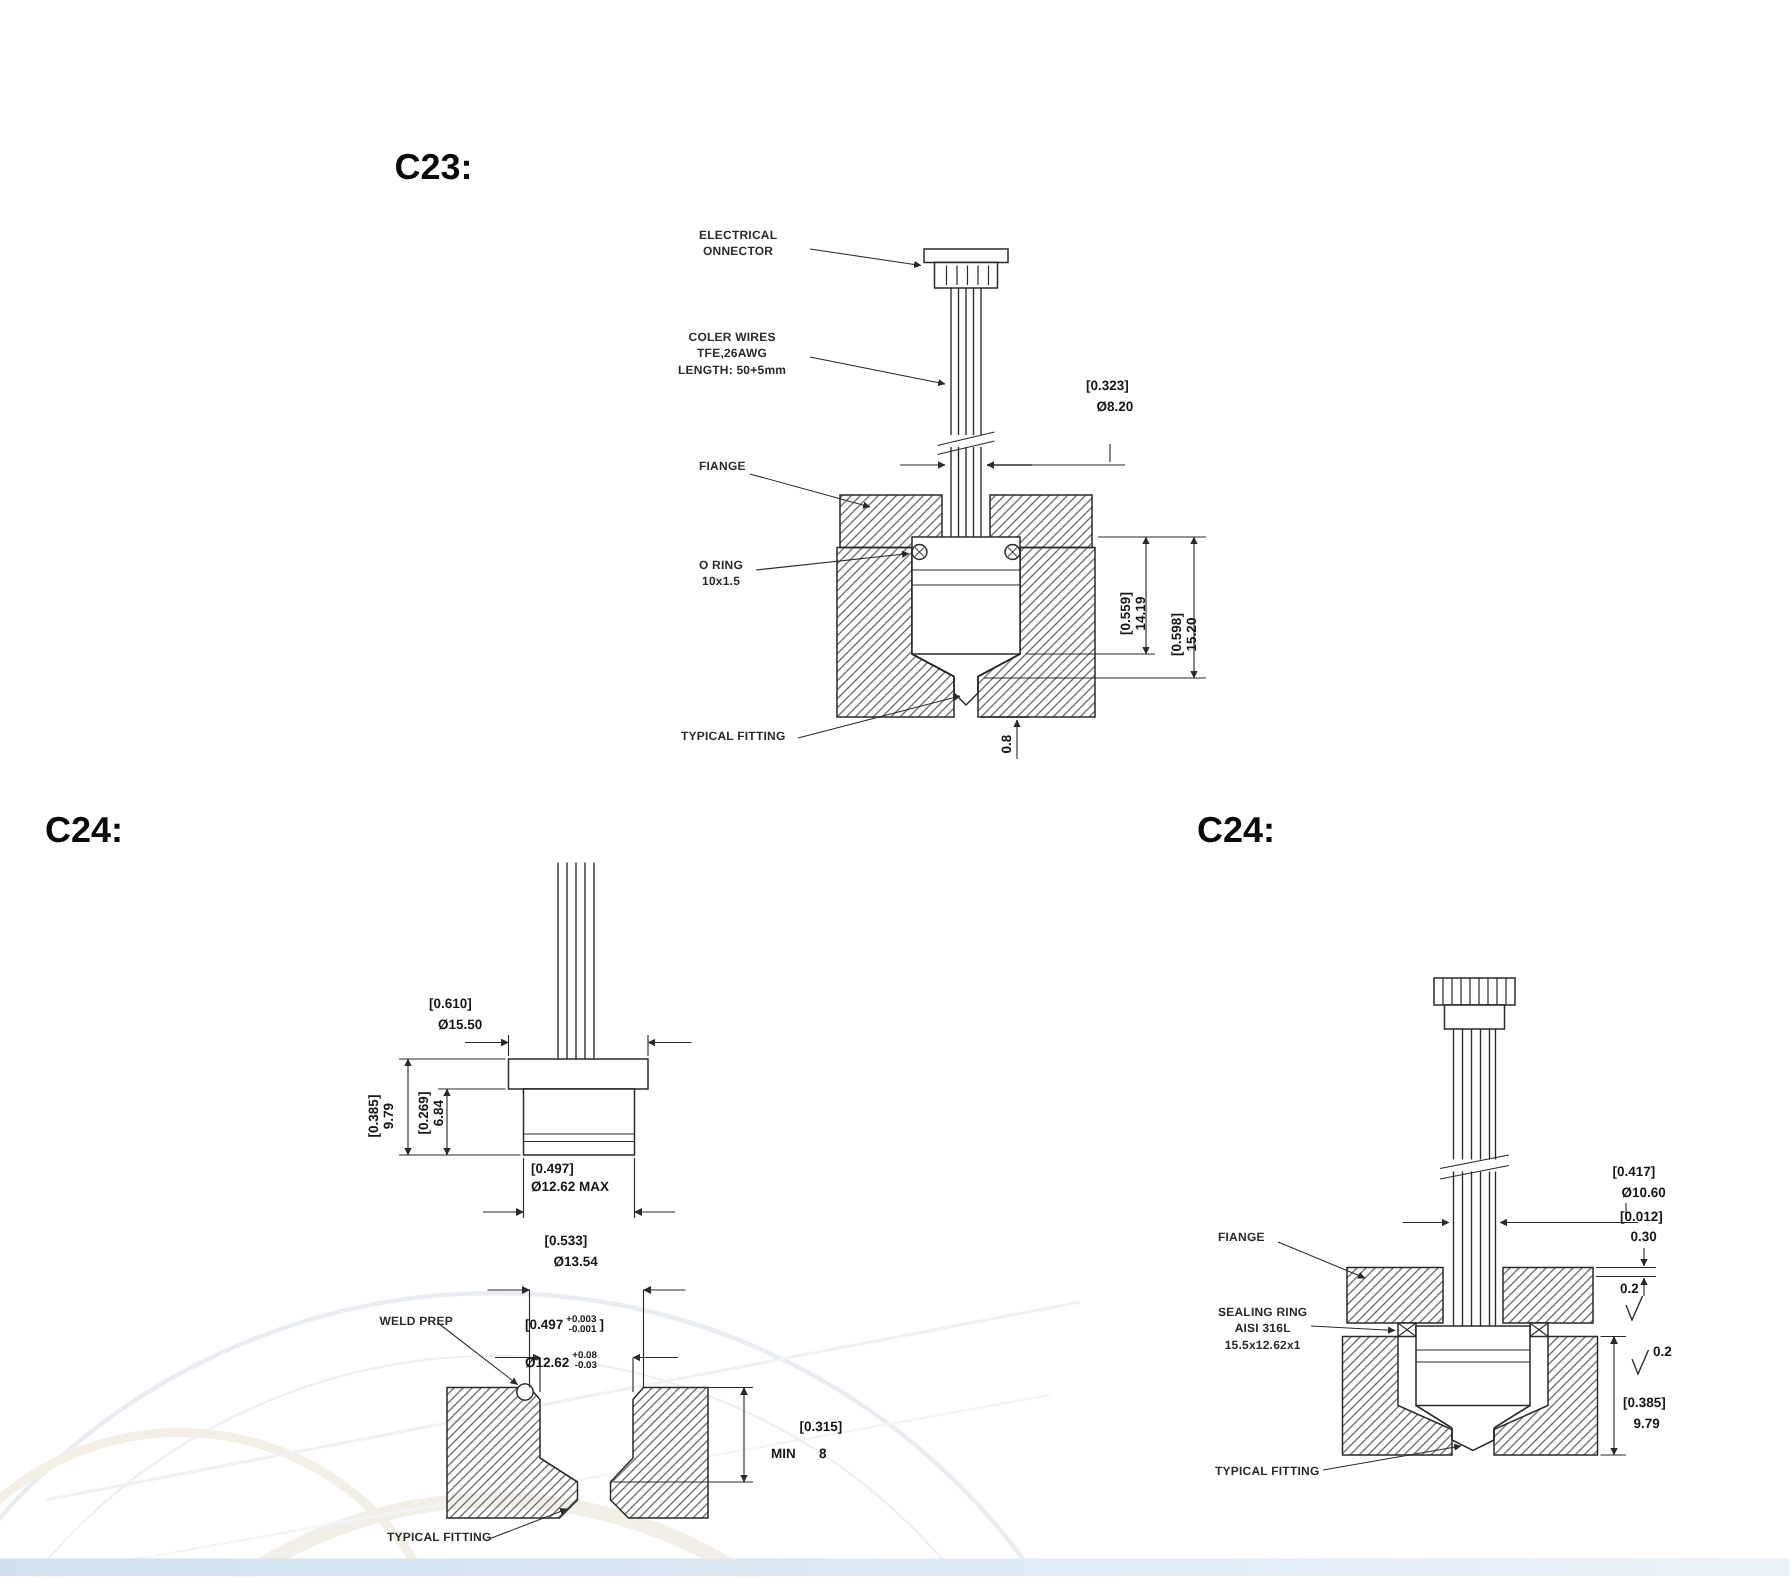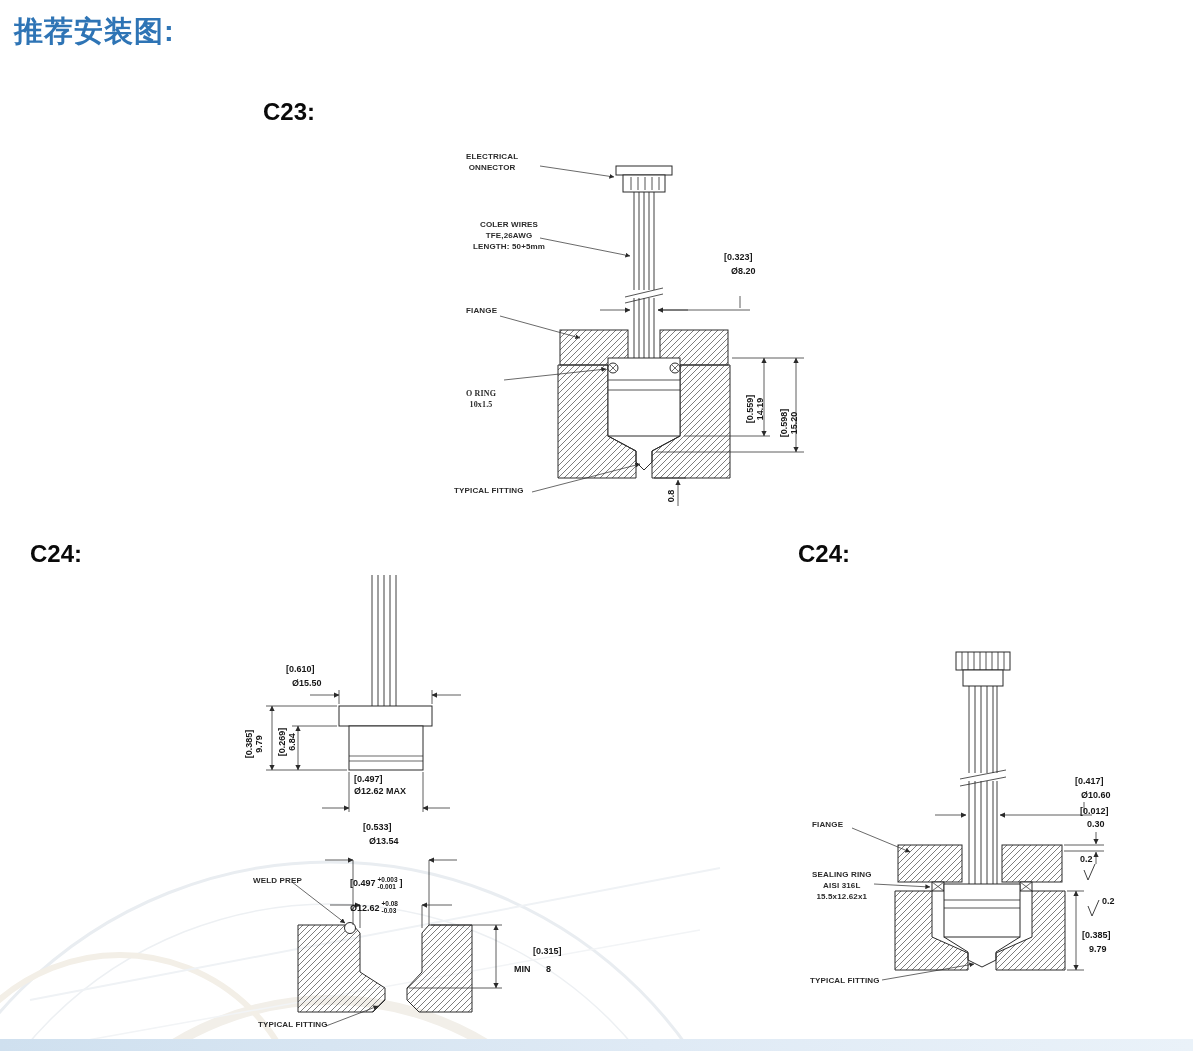--- a/index.html
+++ b/index.html
@@ -19,21 +19,21 @@
     line-height:1.35; white-space:pre-line; letter-spacing:.15px;text-align:center;
   }
   .dim {
     position:absolute; font-size:9px; font-weight:600; color:#161616;
     line-height:1.2; white-space:pre-line;
   }
   .vdim {
     position:absolute; transform-origin:0 0; transform:rotate(-90deg);
     font-size:9px; font-weight:600; color:#161616; text-align:center; line-height:1.15;
   }
-  .tolrow { display:flex; align-items:center; gap:2px; }
+  .tolrow { display:flex; align-items:center; gap:2px;text-align:right; }
   .tol { display:inline-flex; flex-direction:column; font-size:6.5px; line-height:1.05; font-weight:600; }
   .watermark { position:absolute; left:0; top:810px; }
   .bottom-strip {
     position:absolute; left:0; bottom:0; width:100%; height:12px;
     background:linear-gradient(90deg,#cfe0ef 0%, #dfeaf5 55%, #eaf2f9 100%);
   }
 </style>
 </head>
 <body>
 
@@ -44,21 +44,20 @@
       <circle cx="330" cy="490" r="438" stroke="#e9edf1" stroke-width="3"></circle>
       <circle cx="330" cy="490" r="396" stroke="#edf0f3" stroke-width="1.5"></circle>
       <circle cx="330" cy="490" r="300" stroke="#f2efe9" stroke-width="10"></circle>
       <circle cx="120" cy="330" r="185" stroke="#f3efe7" stroke-width="6"></circle>
       <path d="M30,190 L720,58" stroke="#eff2f5" stroke-width="2"></path>
       <path d="M60,235 L700,120" stroke="#f2f4f6" stroke-width="1.5"></path>
     </g>
   </svg>
   <div class="bottom-strip"></div>
 
-  <div class="page-title">推荐安装图:</div>
   <div class="diag-label" style="left:263px; top:98px;">C23:</div>
   <div class="diag-label" style="left:30px; top:540px;">C24:</div>
   <div class="diag-label" style="left:798px; top:540px;">C24:</div>
 
   <div class="diagram" style="left:440px; top:140px; width:380px; height:380px;">
     <svg width="380" height="380" viewBox="0 0 380 380">
       <defs>
         <marker id="ar23" viewBox="0 0 10 10" refX="9.5" refY="5" markerWidth="7" markerHeight="7" orient="auto-start-reverse">
           <path d="M0,0L10,5L0,10z" fill="#2a2a2a"></path>
         </marker>
@@ -115,25 +114,25 @@
         <path d="M100,26 L174,37" marker-end="url(#ar23)"></path>
         <path d="M100,98 L190,116" marker-end="url(#ar23)"></path>
         <path d="M60,176 L140,198" marker-end="url(#ar23)"></path>
         <path d="M64,240 L166,229" marker-end="url(#ar23)"></path>
         <path d="M92,352 L200,324" marker-end="url(#ar23)"></path>
       </g>
     </svg>
 
     <div class="lbl" style="left:26px; top:12px;">ELECTRICAL
 ONNECTOR</div>
-    <div class="lbl" style="left:33px; top:80px;">COLER WIRES
+    <div class="lbl" style="left:12px; top:80px;">COLER WIRES
 TFE,26AWG
 LENGTH: 50+5mm</div>
     <div class="lbl" style="left:26px; top:166px;">FIANGE</div>
-    <div class="lbl" style="left:26px; top:249px;font-family:Liberation Serif, serif;">O RING
+    <div class="lbl" style="left:26px; top:232px;">O RING
 10x1.5</div>
     <div class="lbl" style="left:14px; top:346px;">TYPICAL FITTING</div>
 
     <div class="dim" style="left:284px; top:112px;">[0.323]</div>
     <div class="dim" style="left:291px; top:126px;text-align:center;">Ø8.20</div>
 
     <div class="vdim" style="left:305px; top:293px; width:48px;">
       <div>[0.559]</div>
       <div>14.19</div>
     </div>

